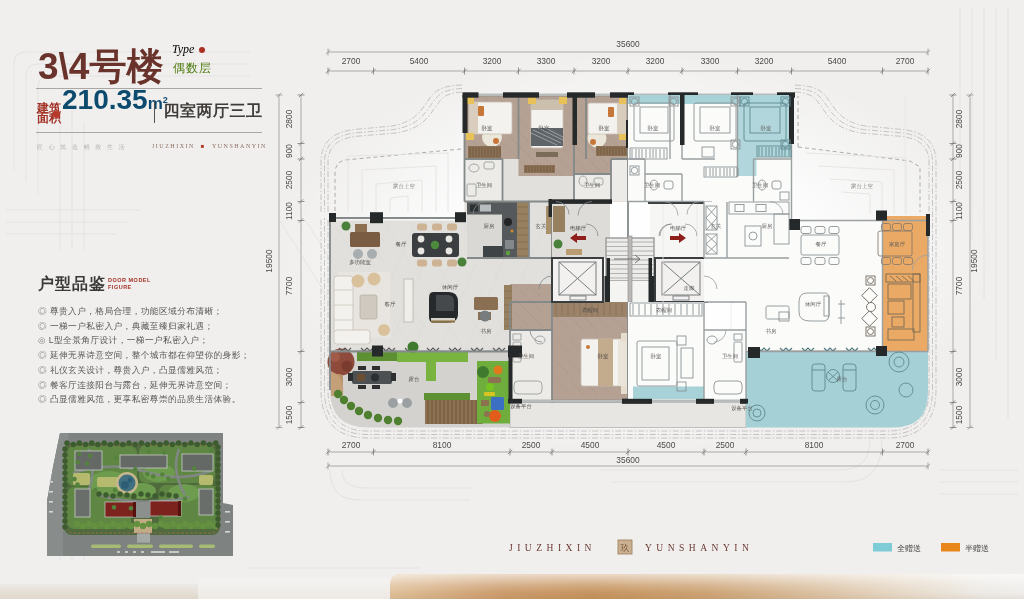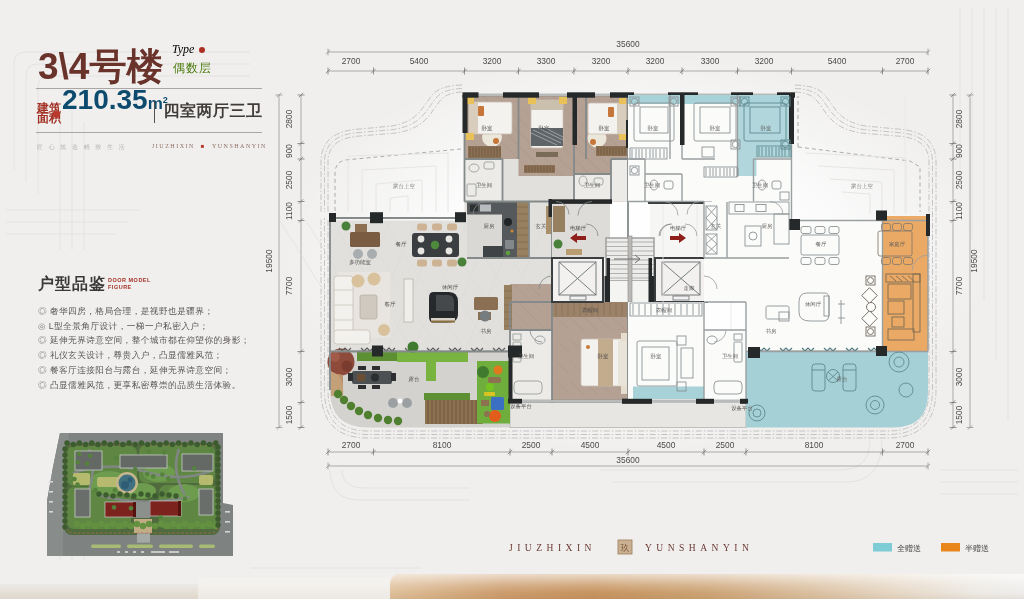--- a/index.html
+++ b/index.html
@@ -90,21 +90,22 @@
 
   <div class="t-slogan">匠 心 筑 造 精 致 生 活</div>
 
   <div class="t-brand">JIUZHIXIN&nbsp;&nbsp;<span style="color:#b8392b">■</span>&nbsp;&nbsp;YUNSHANYIN</div>
 
   <div class="h2">户型品鉴</div>
 
   <div class="h2sub">DOOR MODEL<br>FIGURE</div>
 
   <div class="bullets">
-    <div>奢华四房，格局合理，是视野也是疆界；</div>
+    <div>尊贵入户，格局合理，功能区域分布清晰；</div>
+    <div>一梯一户私密入户，典藏至臻归家礼遇；</div>
     <div>L型全景角厅设计，一梯一户私密入户；</div>
     <div>延伸无界诗意空间，整个城市都在仰望你的身影；</div>
     <div>礼仪玄关设计，尊贵入户，凸显儒雅风范；</div>
     <div>餐客厅连接阳台与露台，延伸无界诗意空间；</div>
     <div>凸显儒雅风范，更享私密尊崇的品质生活体验。</div>
   </div>
 
   <svg id="siteplan" style="position:absolute;left:39px;top:431px" width="196" height="128" viewBox="0 0 196 128">
 
 <path d="M21 2 H184 V72 L194 74 V125 H8 V70 L14 36 Z" fill="#7e8280"></path>

